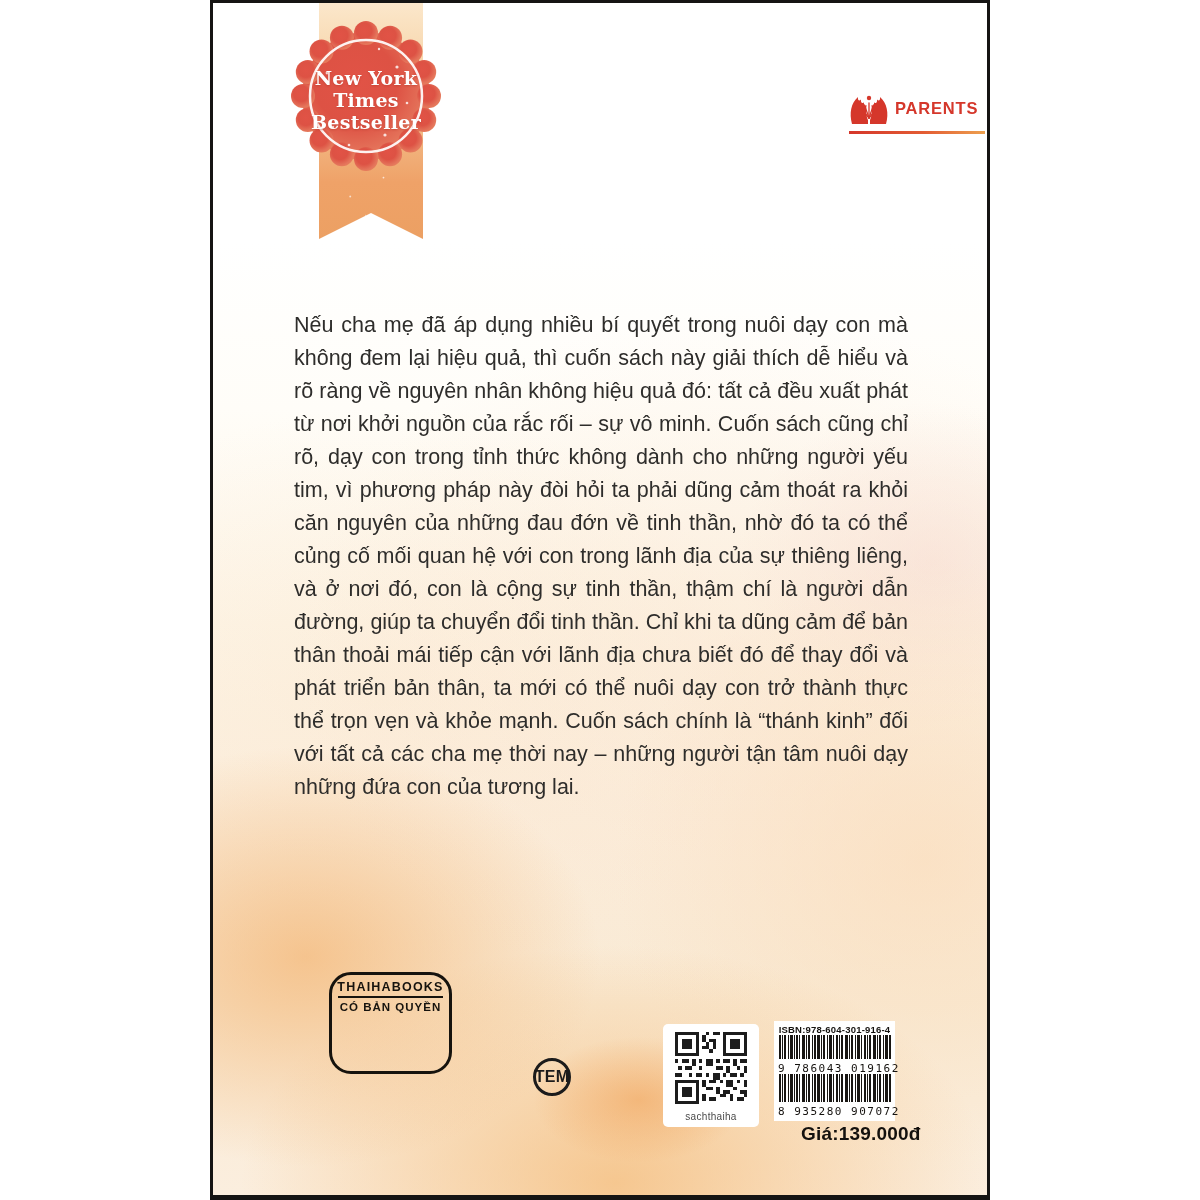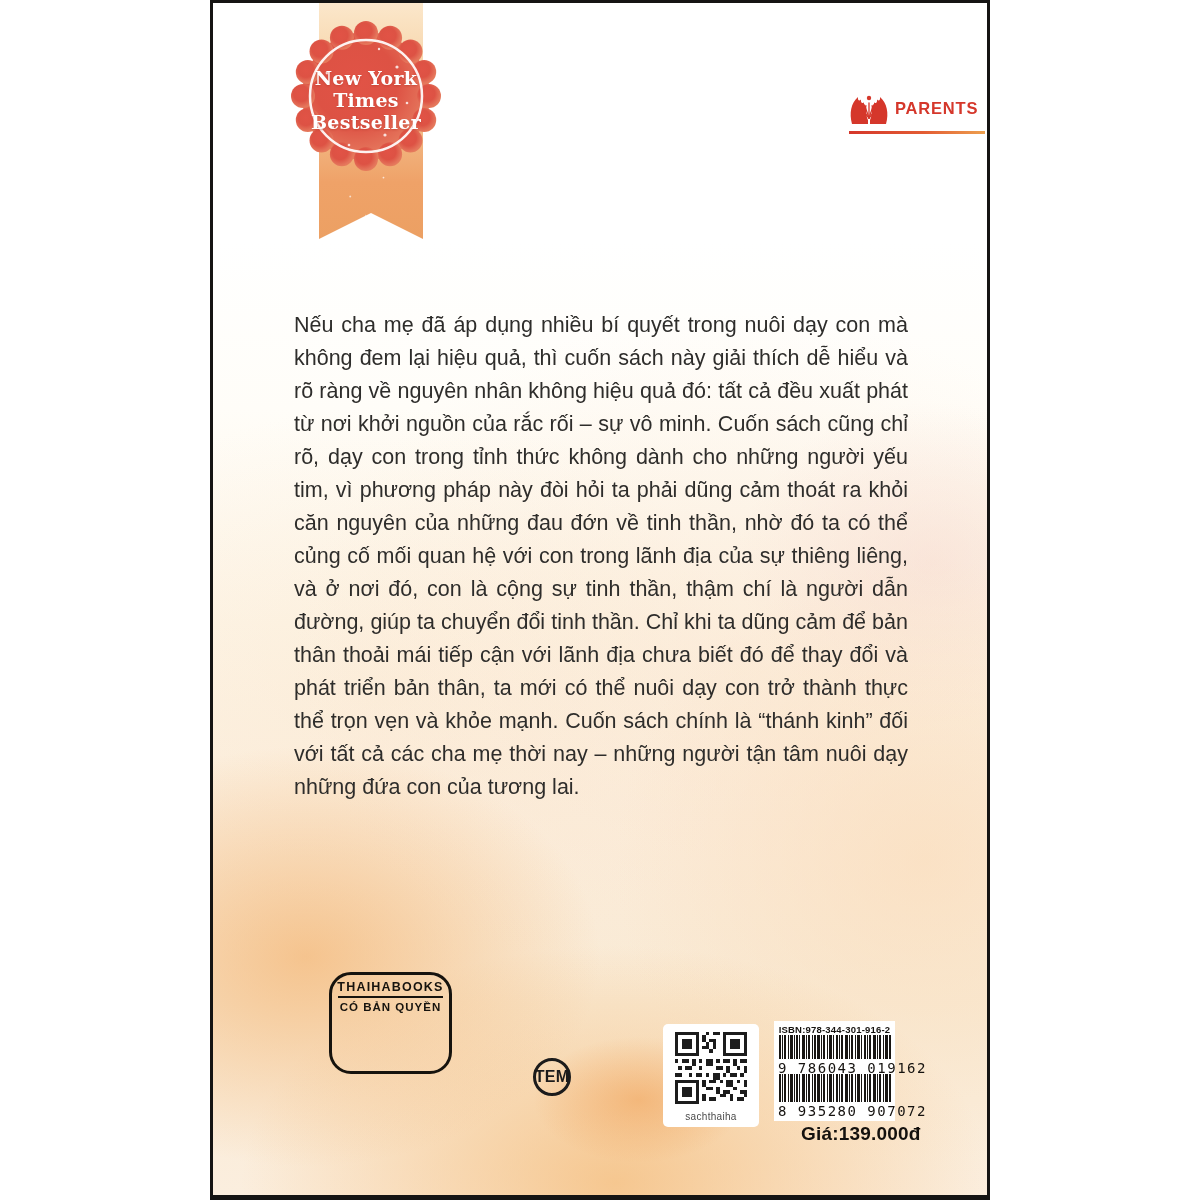--- a/index.html
+++ b/index.html
@@ -82,21 +82,21 @@
   }
   .qr-caption{font-size:10px;color:#4a4a4a;margin-top:3px;letter-spacing:.3px;}
 
   
   .barcode-box{
     position:absolute;left:561px;top:1018px;width:121px;height:100px;
     background:#ffffff;box-sizing:border-box;padding:3px 4px 0 4px;text-align:center;
   }
   .isbn-line{font-size:9.5px;font-weight:bold;color:#15120f;letter-spacing:.2px;white-space:nowrap;}
   .digits{font-family:"DejaVu Sans Mono","Liberation Mono",monospace;
-    font-size:14px;color:#15120f;letter-spacing:1.5px;white-space:nowrap;line-height:11px;}
+    font-size:11px;color:#15120f;letter-spacing:1.5px;white-space:nowrap;line-height:11px;}
   .price{
     position:absolute;left:588px;top:1120px;font-size:19px;font-weight:bold;color:#14110e;
     letter-spacing:.2px;
   }
 </style>
 </head>
 <body>
 
 <div class="cover">
 
@@ -247,21 +247,21 @@
         <rect x="64" y="72" width="4" height="8"></rect>
           <rect x="80" y="72" width="4" height="4"></rect>
         <rect x="40" y="76" width="8" height="4"></rect>
           <rect x="72" y="76" width="8" height="4"></rect>
       </g>
     </svg>
     <div class="qr-caption">sachthaiha</div>
   </div>
 
   <div class="barcode-box">
-    <div class="isbn-line">ISBN:978-344-301-916-2</div>
+    <div class="isbn-line">ISBN:978-604-301-916-4</div>
     <svg width="112" height="24" viewBox="0 0 112 24" shape-rendering="crispEdges">
       <path fill="#181512" d="M0 0h2v24h-2z M3 0h1v24h-1z M5 0h2v24h-2z M9 0h1v24h-1z M11 0h3v24h-3z M15 0h1v24h-1z M17 0h2v24h-2z M20 0h1v24h-1z M23 0h3v24h-3z M27 0h1v24h-1z M29 0h2v24h-2z M33 0h1v24h-1z M35 0h2v24h-2z M38 0h3v24h-3z M42 0h1v24h-1z M44 0h2v24h-2z M48 0h1v24h-1z M50 0h3v24h-3z M54 0h1v24h-1z M57 0h2v24h-2z M60 0h1v24h-1z M62 0h2v24h-2z M66 0h3v24h-3z M70 0h1v24h-1z M72 0h2v24h-2z M76 0h1v24h-1z M78 0h3v24h-3z M82 0h1v24h-1z M85 0h2v24h-2z M88 0h1v24h-1z M90 0h2v24h-2z M94 0h3v24h-3z M98 0h1v24h-1z M100 0h2v24h-2z M104 0h1v24h-1z M106 0h3v24h-3z M110 0h2v24h-2z"></path>
     </svg>
     <div class="digits">9 786043 019162</div>
     <svg width="112" height="28" viewBox="0 0 112 28" shape-rendering="crispEdges">
       <path fill="#181512" d="M0 0h2v28h-2z M3 0h1v28h-1z M5 0h2v28h-2z M9 0h1v28h-1z M11 0h3v28h-3z M15 0h1v28h-1z M17 0h2v28h-2z M20 0h1v28h-1z M23 0h3v28h-3z M27 0h1v28h-1z M29 0h2v28h-2z M33 0h1v28h-1z M35 0h2v28h-2z M38 0h3v28h-3z M42 0h1v28h-1z M44 0h2v28h-2z M48 0h1v28h-1z M50 0h3v28h-3z M54 0h1v28h-1z M57 0h2v28h-2z M60 0h1v28h-1z M62 0h2v28h-2z M66 0h3v28h-3z M70 0h1v28h-1z M72 0h2v28h-2z M76 0h1v28h-1z M78 0h3v28h-3z M82 0h1v28h-1z M85 0h2v28h-2z M88 0h1v28h-1z M90 0h2v28h-2z M94 0h3v28h-3z M98 0h1v28h-1z M100 0h2v28h-2z M104 0h1v28h-1z M106 0h3v28h-3z M110 0h2v28h-2z"></path>
     </svg>
     <div class="digits">8 935280 907072</div>
   </div>
 

